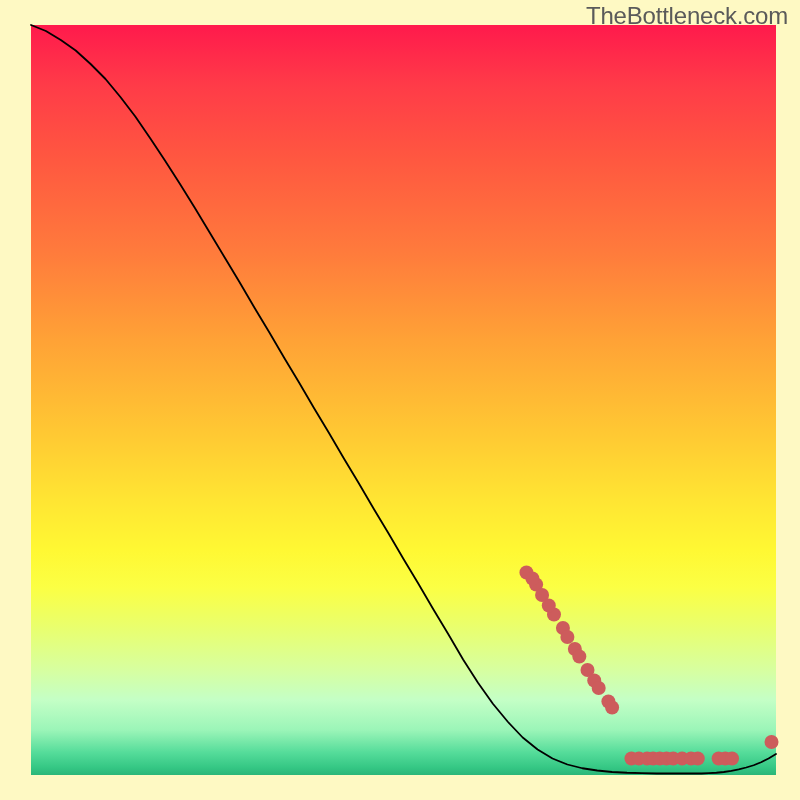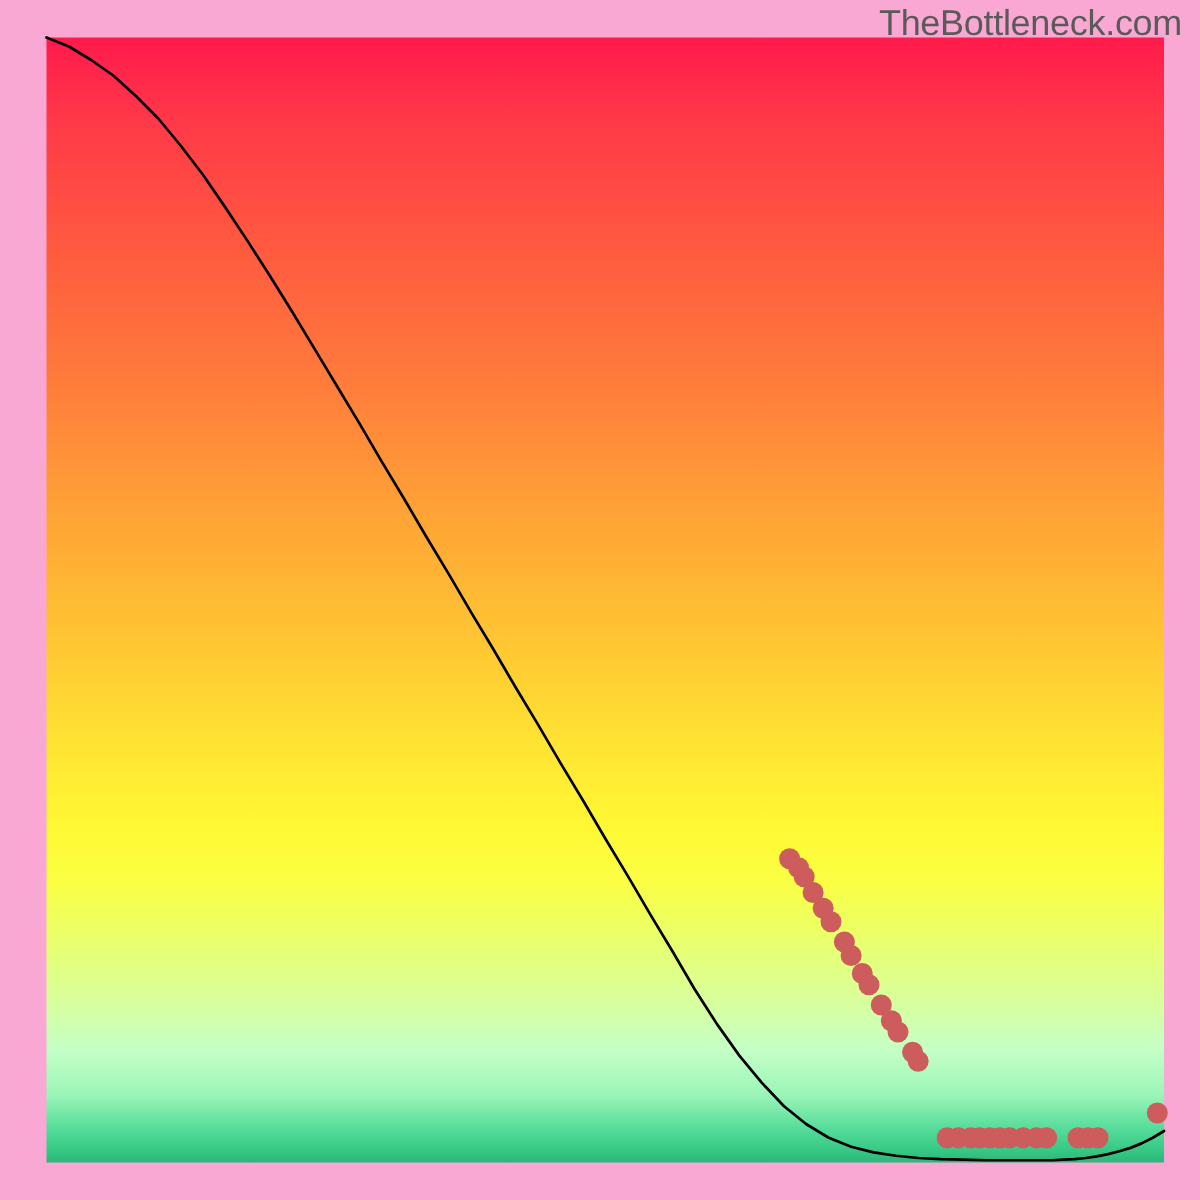--- a/index.html
+++ b/index.html
@@ -1,21 +1,21 @@
 <!DOCTYPE html>
 <html><head>
 <meta charset="utf-8">
 <style>
   * { margin: 0; padding: 0; box-sizing: border-box; }
   html, body { width: 800px; height: 800px; overflow: hidden; background: #000; }
   .frame {
     position: relative;
     width: 800px;
     height: 800px;
-    background: #f9a8d4;
+    background: #fef9c3;
   }
   .watermark {
     position: absolute;
     top: 2px;
     right: 12px;
     font-family: Arial, Helvetica, sans-serif;
     font-size: 24px;
     font-weight: 500;
     color: #5a5a5a;
     letter-spacing: -0.2px;

